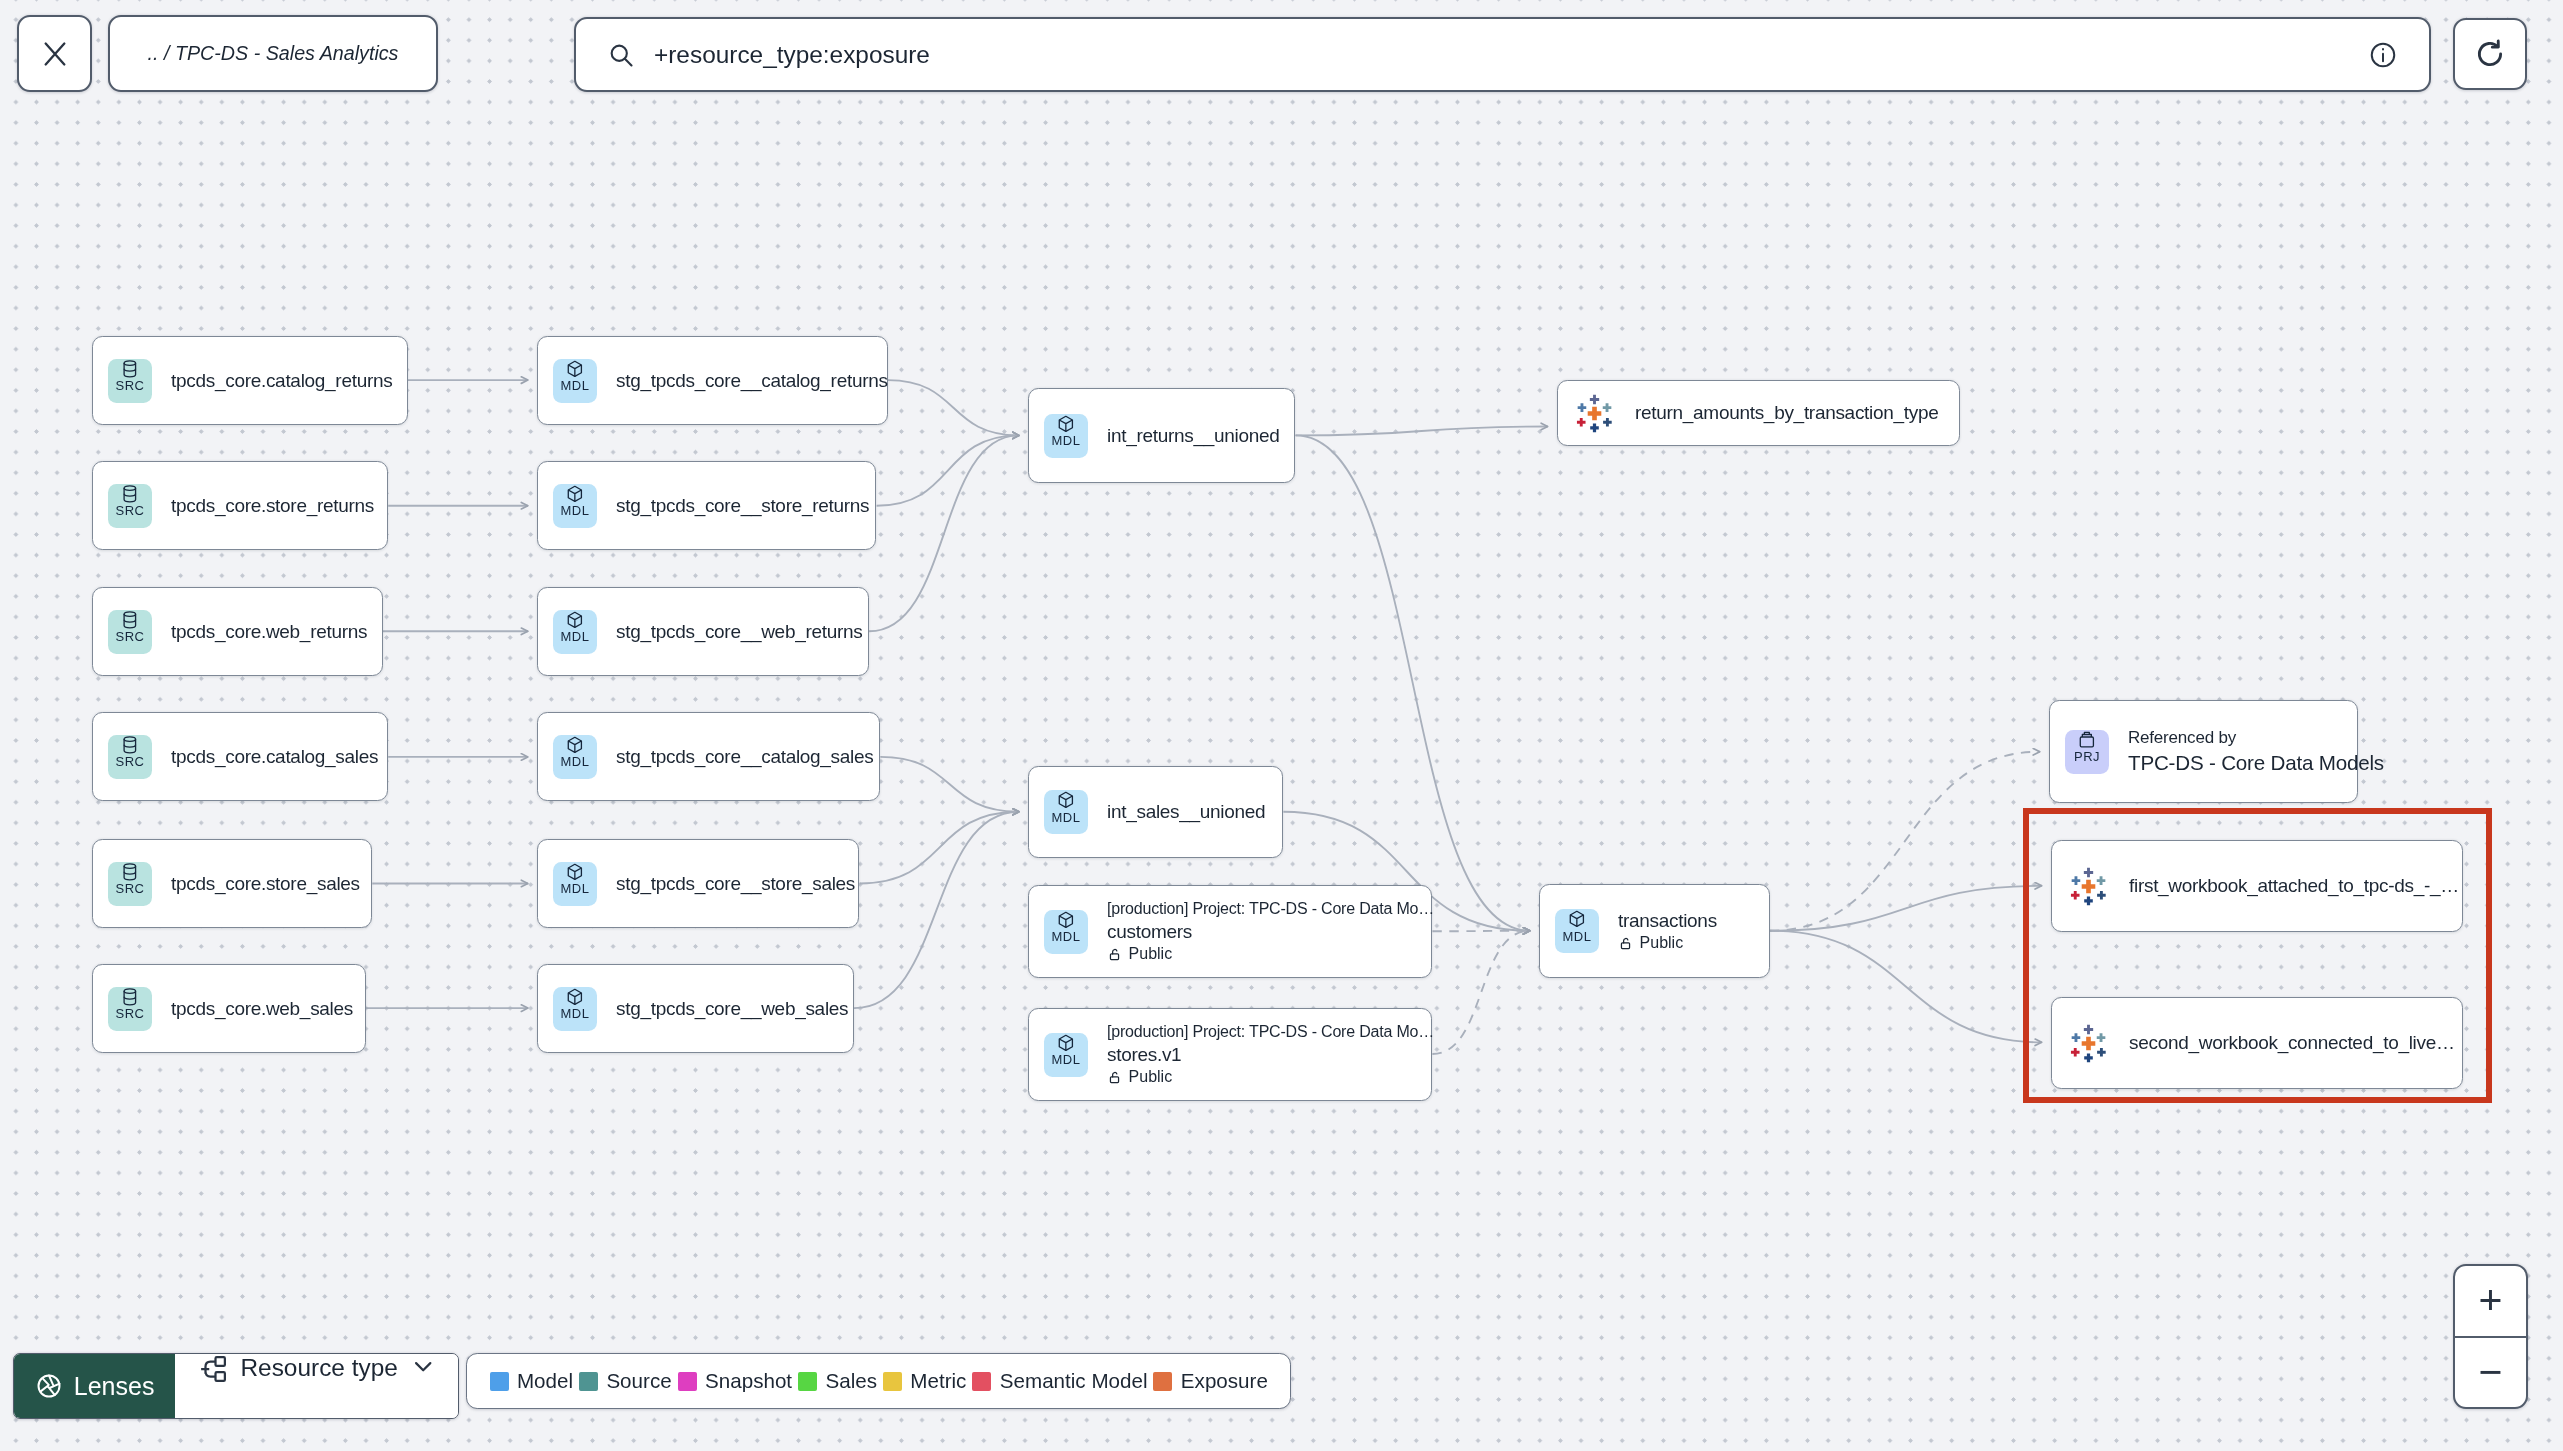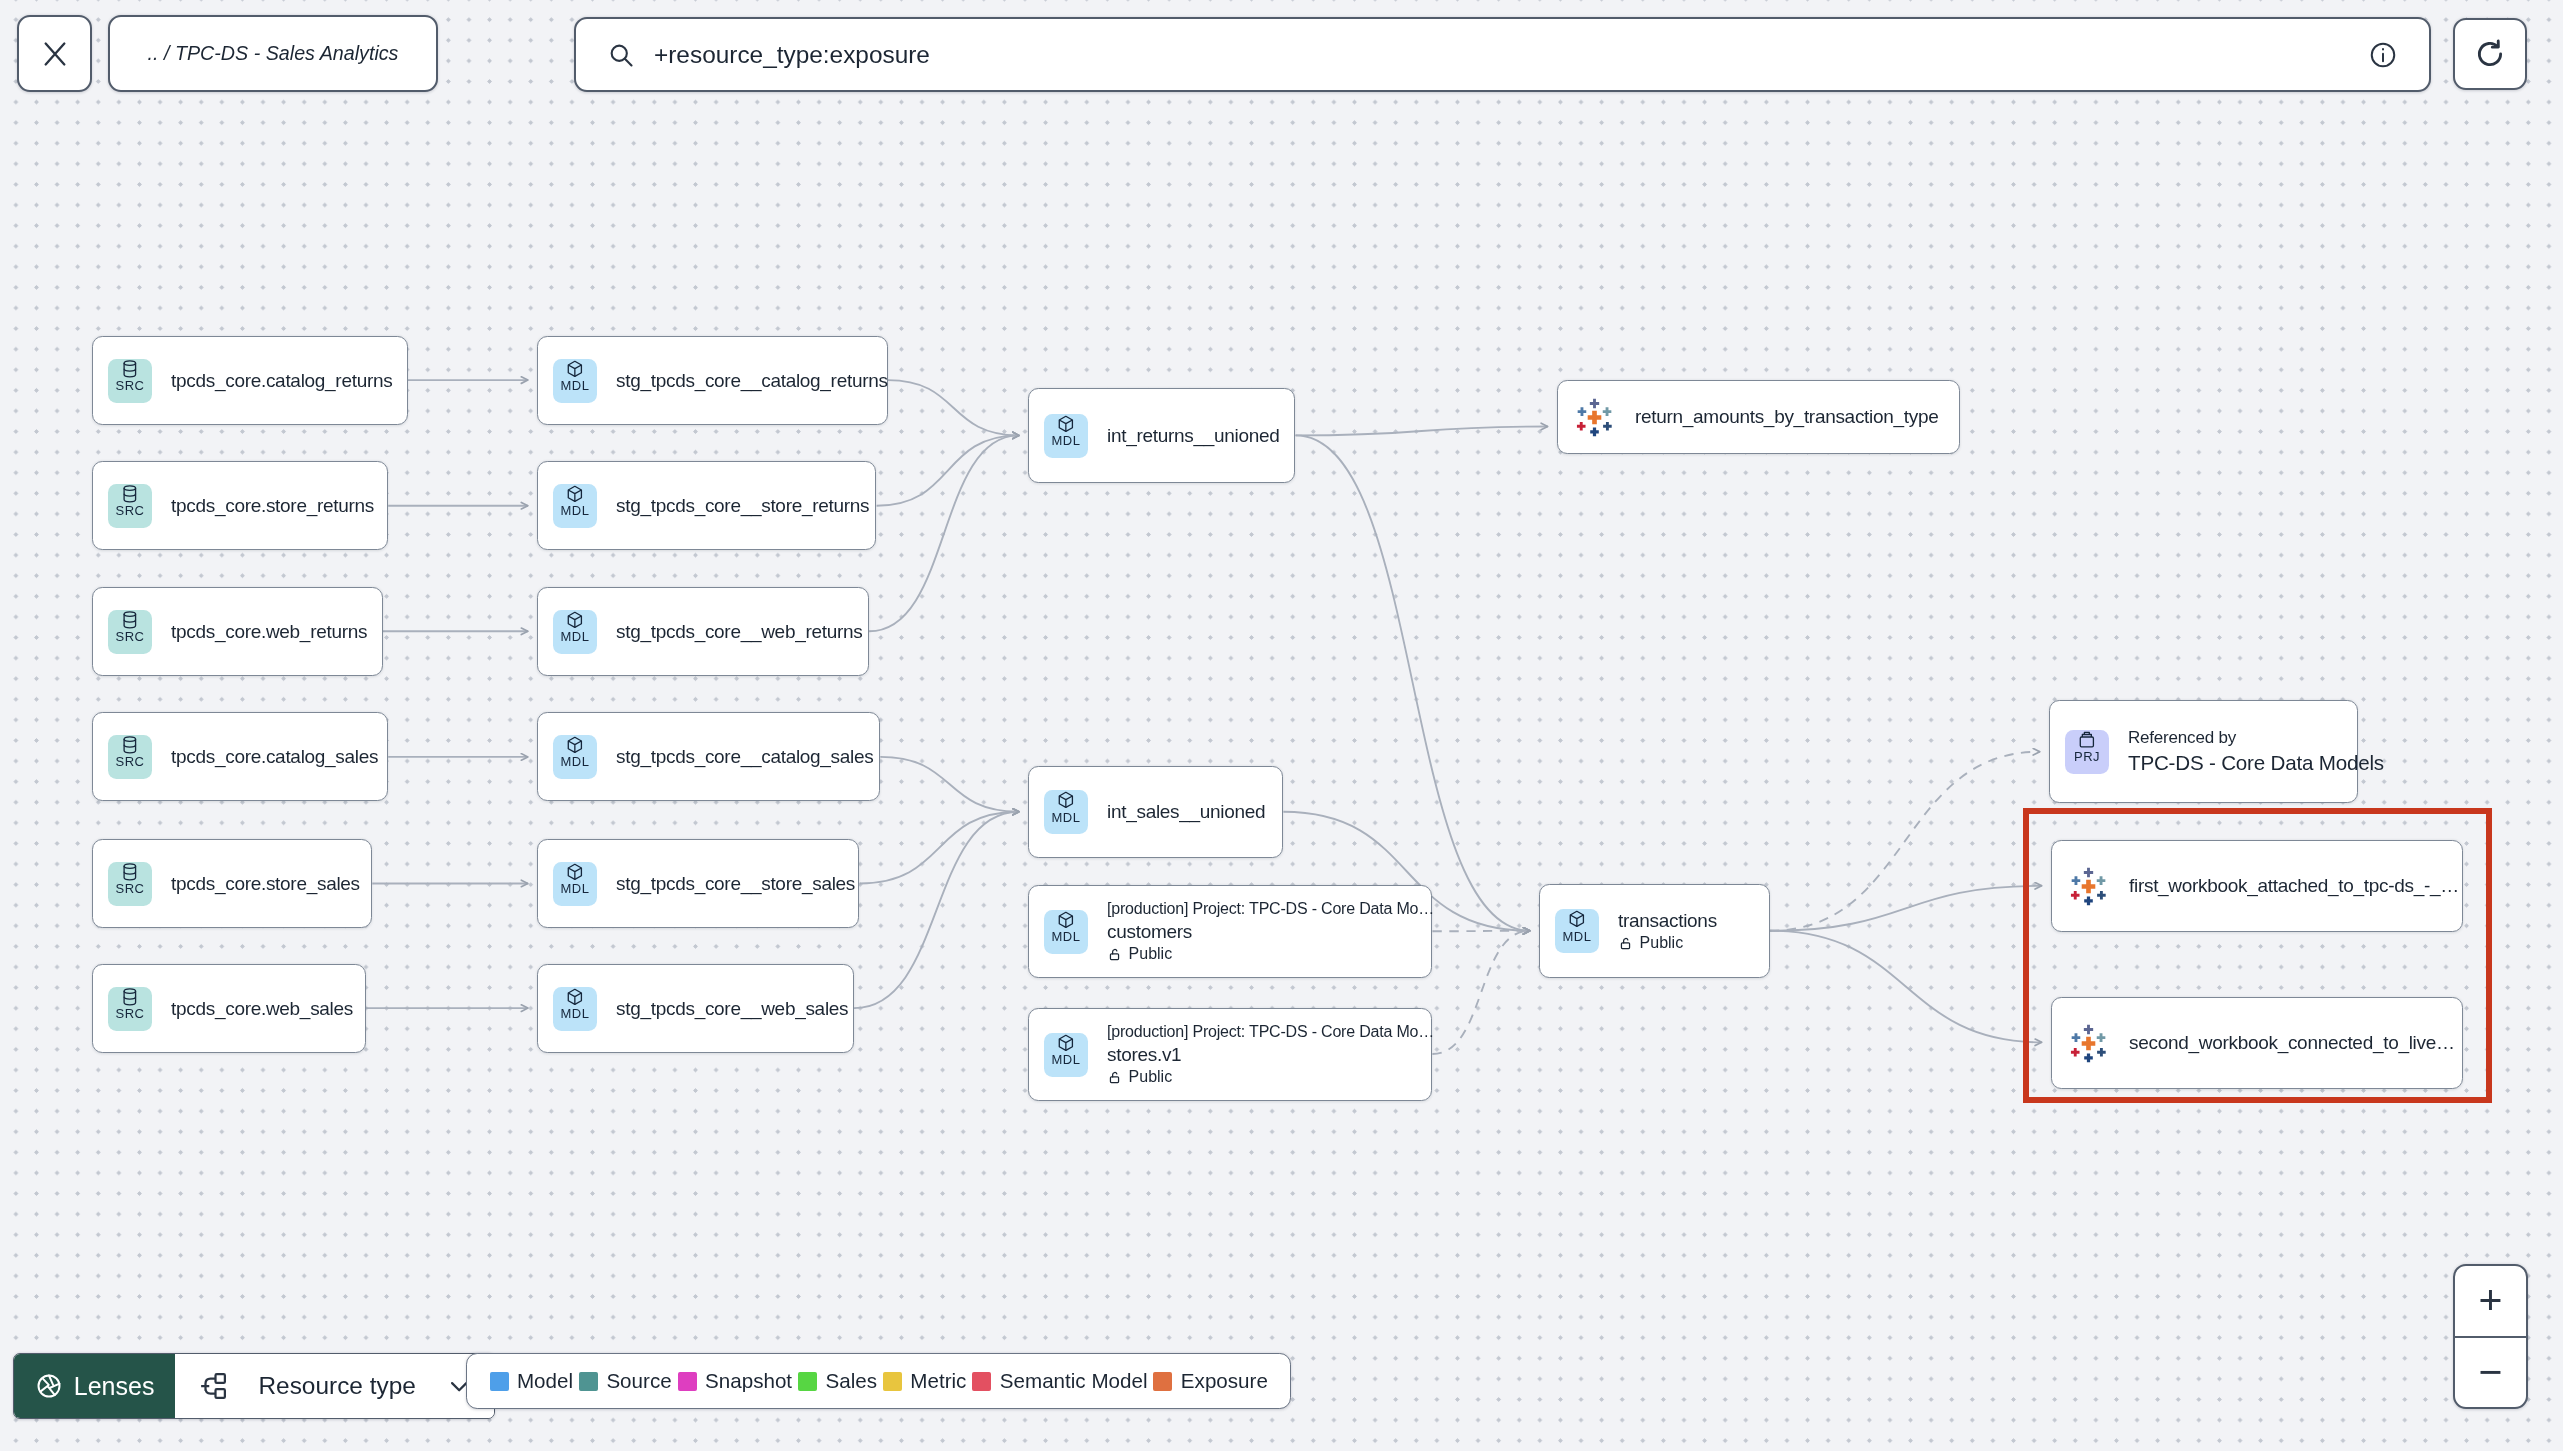--- a/index.html
+++ b/index.html
@@ -55,21 +55,21 @@
   #lens-group{
     position:absolute;left:13px;top:1353px;height:66px;display:flex;z-index:4;
     border:1.9px solid #525c6b;border-radius:7px;overflow:hidden;background:#fff;
     box-shadow:0 0.9px 2.8px rgba(20,30,50,.18);box-sizing:border-box;
   }
   #lenses-btn{
     background:#255449;color:#fff;display:flex;align-items:center;gap:11.2px;
     padding:0 20.6px;font-size:25px;cursor:pointer;
   }
   #resource-type-btn{
-    background:#fff;display:flex;align-items:center;gap:31px;padding:0 22.5px;
+    background:#fff;display:flex;align-items:flex-start;gap:13px;padding:0 22.5px;
     font-size:24.4px;color:#1c2633;cursor:pointer;
   }
   #legend{
     position:absolute;left:466px;top:1353px;height:56px;z-index:4;
     background:#fff;border:1.9px solid #6b7585;border-radius:11.2px;
     display:flex;align-items:center;gap:6px;padding:0 22.5px;
     box-shadow:0 0.9px 2.8px rgba(20,30,50,.18);box-sizing:border-box;
   }
   .legend-item{display:flex;align-items:center;gap:8.4px;font-size:20.6px;}
   .legend-swatch{width:19px;height:19px;border-radius:1.9px;}
@@ -348,21 +348,21 @@
             <span>
               <svg width="15" height="15" viewBox="0 0 24 24" fill="none" stroke="#1c2633" stroke-width="2" stroke-linecap="round" stroke-linejoin="round">
                 <rect x="5.5" y="11" width="13" height="9" rx="1.5"></rect>
                 <path d="M9 11 V7.5 a3.5 3.5 0 0 1 6.8-1.2"></path>
               </svg>
             </span>
             <span>Public</span>
           </div>
         </div>
       </div>
-      <div class="node exposure" style="left: 1557px; top: 380px; width: 403px; height: 74px;">
+      <div class="node exposure" style="left: 1557px; top: 380px; width: 403px; height: 66px;">
         <span class="tableau-wrap">
           <svg width="43" height="43" viewBox="0 0 24 24" fill="none" stroke-linecap="butt">
             <path d="M12 1.6 V6.8 M9.4 4.2 H14.6" stroke="#5C6692" stroke-width="1.6"></path>
             <path d="M5 6.3 V11.1 M2.6 8.7 H7.4" stroke="#4E79A7" stroke-width="1.6"></path>
             <path d="M19 6.3 V11.1 M16.6 8.7 H21.4" stroke="#7199A6" stroke-width="1.6"></path>
             <path d="M12 8.2 V15.8 M8.2 12 H15.8" stroke="#E8762D" stroke-width="2.6"></path>
             <path d="M4.6 14.5 V19.3 M2.2 16.9 H7" stroke="#C72037" stroke-width="1.6"></path>
             <path d="M19.2 14.5 V19.3 M16.8 16.9 H21.6" stroke="#2D4E79" stroke-width="1.6"></path>
             <path d="M12 17.6 V22.4 M9.6 20 H14.4" stroke="#1F457E" stroke-width="1.8"></path>
           </svg>

